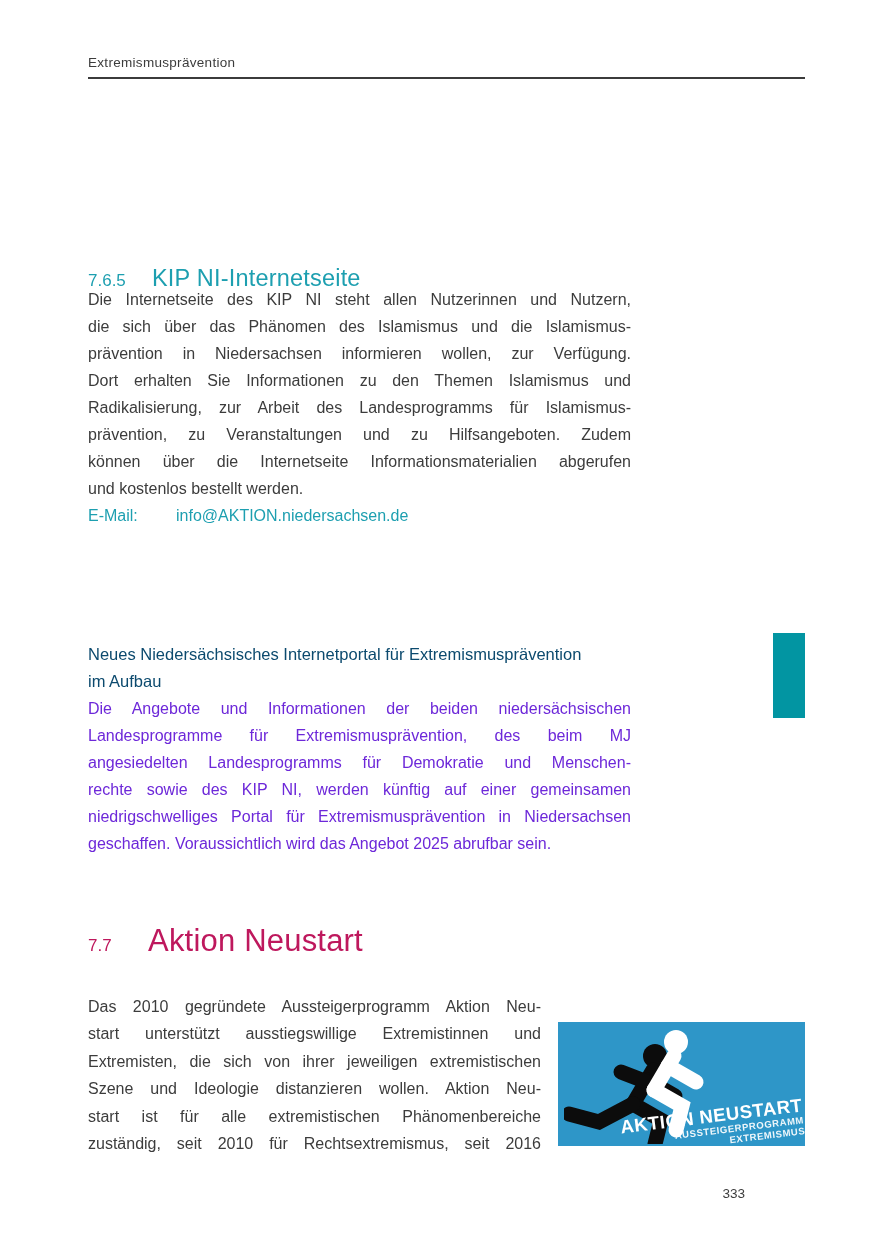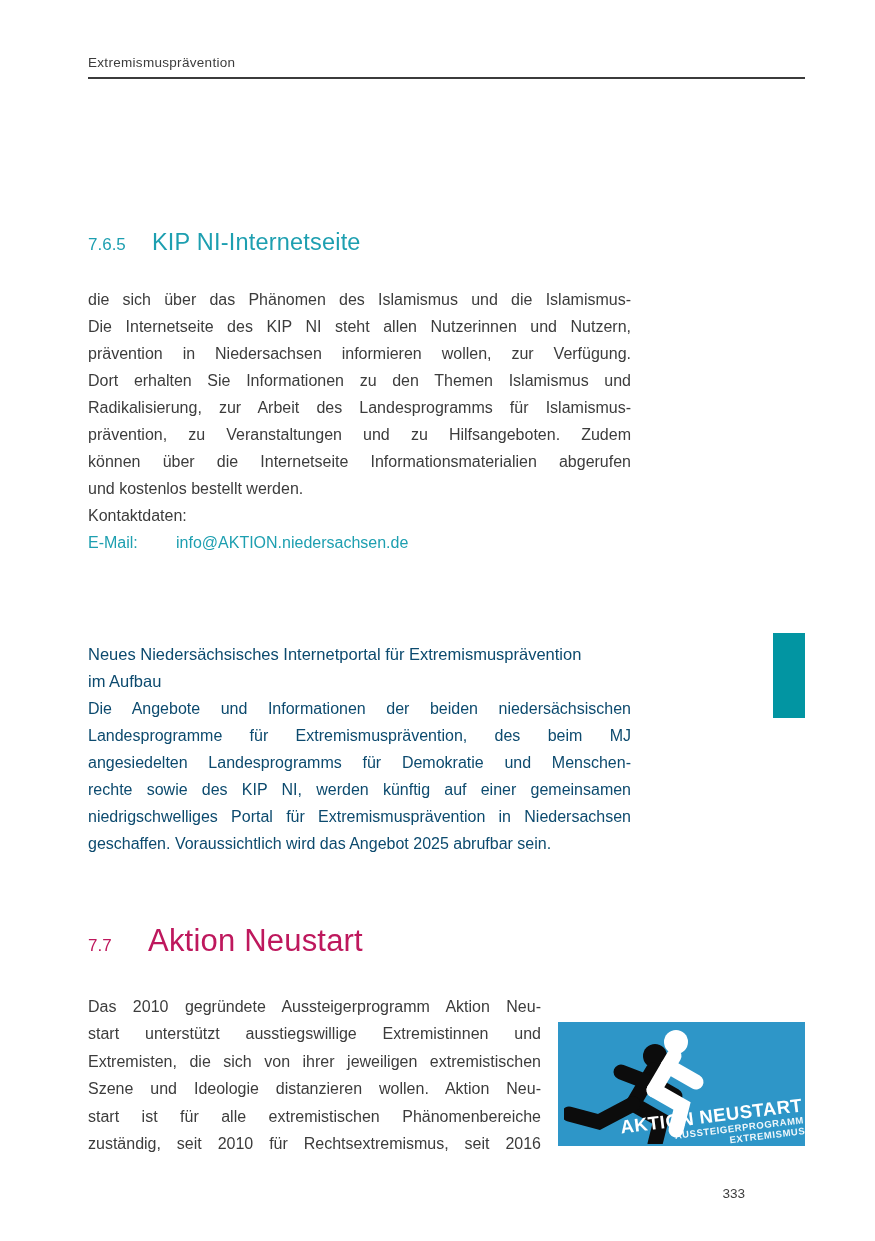--- a/index.html
+++ b/index.html
@@ -33,39 +33,39 @@
   }
   .jline { text-align: justify; text-align-last: justify; white-space: normal; }
   .lline { text-align: left; text-align-last: left; }
 
   
   .sec-heading {
     position: absolute; left: 88px; top: 229px;
     display: flex; align-items: baseline; color: #1d9fb0; justify-content: center;
   }
   .sec-num { font-size: 17px; width: 64px; }
-  .sec-title { font-size: 23.5px; letter-spacing: 0.2px; }
+  .sec-title { font-size: 23.5px; letter-spacing: 0.2px; margin-top: 36px; }
 
   
   .flow1 {
     position: absolute; left: 88px; top: 286px; width: 543px;
     font-size: 16px; line-height: 27px; color: #3c3c3c;
   }
   .contact-row { line-height: 27px; color: #1d9fb0; }
   .contact-label { display: inline-block; width: 88px; }
   .contact-row a { color: #1d9fb0; text-decoration: none; }
 
   
   .subheading {
     position: absolute; left: 88px; top: 641px; width: 600px;
     font-size: 16.5px; line-height: 27px; color: #0c4a6e;
   }
   .para2 {
     position: absolute; left: 88px; top: 695px; width: 543px;
-    font-size: 16px; line-height: 27px; color: #0c4a6e;
+    font-size: 16px; line-height: 27px; color: #6d28d9;
   }
 
   
   .sec-heading-big {
     position: absolute; left: 88px; top: 923px;
     display: flex; align-items: baseline; color: #be185d;
   }
   .sec-num-big { font-size: 17px; width: 60px; }
   .sec-title-big { font-size: 31px; letter-spacing: 0.2px; }
 
@@ -107,29 +107,28 @@
   <div class="running-head">Extremismusprävention</div>
   <div class="head-rule"></div>
 
 
   <div class="sec-heading">
     <span class="sec-num">7.6.5</span>
     <span class="sec-title">KIP NI-Internetseite</span>
   </div>
 
   <div class="flow1">
+    <div class="jline">Die Internetseite des KIP NI steht allen Nutzerinnen und Nutzern,</div>
     <div class="jline">die sich über das Phänomen des Islamismus und die Islamismus-</div>
-    <div class="jline">Die Internetseite des KIP NI steht allen Nutzerinnen und Nutzern,</div>
     <div class="jline">prävention in Niedersachsen informieren wollen, zur Verfügung.</div>
     <div class="jline">Dort erhalten Sie Informationen zu den Themen Islamismus und</div>
     <div class="jline">Radikalisierung, zur Arbeit des Landesprogramms für Islamismus-</div>
     <div class="jline">prävention, zu Veranstaltungen und zu Hilfsangeboten. Zudem</div>
     <div class="jline">können über die Internetseite Informationsmaterialien abgerufen</div>
     <div class="lline">und kostenlos bestellt werden.</div>
-    <div class="lline">Kontaktdaten:</div>
     <div class="contact-row">
       <span class="contact-label">E-Mail:</span><a href="#">info@AKTION.niedersachsen.de</a>
     </div>
   </div>
 
   <div class="subheading">
     <div class="lline">Neues Niedersächsisches Internetportal für Extremismusprävention</div>
     <div class="lline">im Aufbau</div>
   </div>
 

